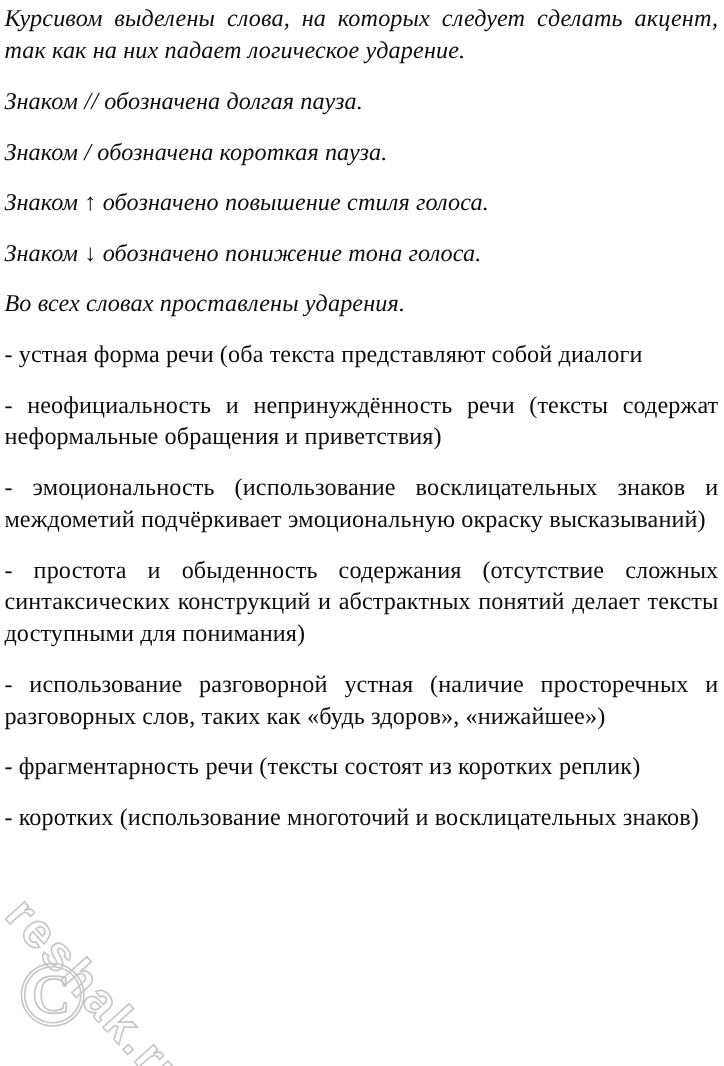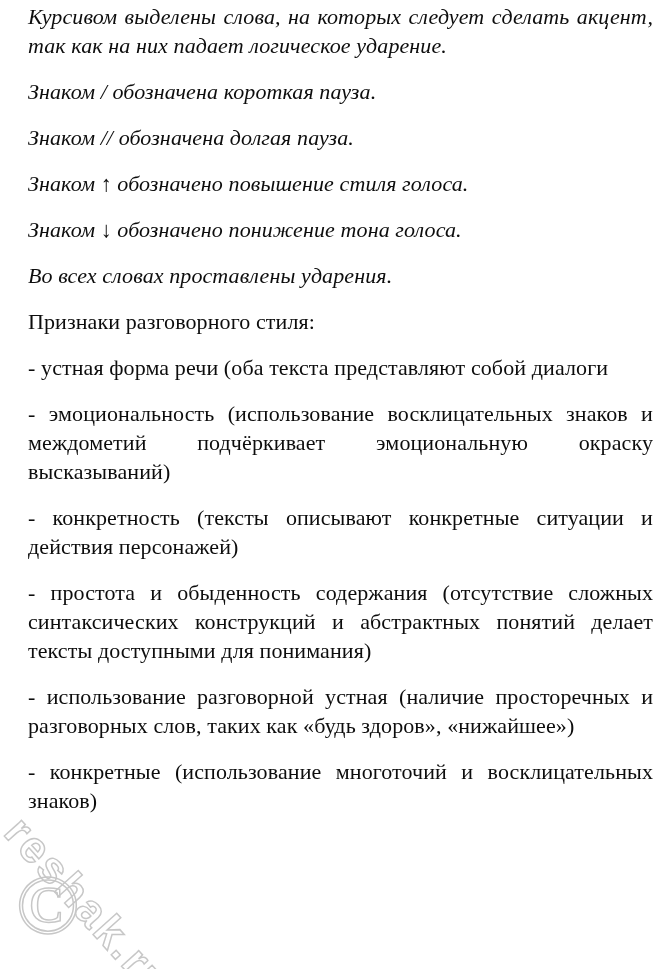--- a/index.html
+++ b/index.html
@@ -7,21 +7,20 @@
     width: 658px; height: 969px;
     font-family: "Liberation Serif", serif;
     color: #0d0d0d;
     overflow: hidden;
     position: relative;
   }
   .page {
     position: relative;
     z-index: 1;
     padding: 2px 5px 0 4px;
-    margin-left: 24px;
   }
   p.para {
     font-size: 22px;
     line-height: 29px;
     margin: 0 0 17px 0;
     text-align: justify;
     letter-spacing: 0.1px;
   }
   p.para.it {
     font-style: italic;
@@ -60,25 +59,25 @@
 </head>
 <body>
 
 <div class="watermark">
   <span class="wm-copy">©</span>
   <span class="wm-text">reshak.ru</span>
 </div>
 
 <div class="page">
   <p class="para it">Курсивом выделены слова, на которых следует сделать акцент, так как на них падает логическое ударение.</p>
+  <p class="para it">Знаком // обозначена долгая пауза.</p>
   <p class="para it">Знаком / обозначена короткая пауза.</p>
-  <p class="para it">Знаком // обозначена долгая пауза.</p>
   <p class="para it">Знаком ↑ обозначено повышение стиля голоса.</p>
   <p class="para it">Знаком ↓ обозначено понижение тона голоса.</p>
   <p class="para it">Во всех словах проставлены ударения.</p>
-  <p class="para">Признаки разговорного стиля:</p>
   <p class="para">- устная форма речи (оба текста представляют собой диалоги</p>
+  <p class="para">- неофициальность и непринуждённость речи (тексты содержат неформальные обращения и приветствия)</p>
   <p class="para">- эмоциональность (использование восклицательных знаков и междометий подчёркивает эмоциональную окраску высказываний)</p>
-  <p class="para">- конкретность (тексты описывают конкретные ситуации и действия персонажей)</p>
   <p class="para">- простота и обыденность содержания (отсутствие сложных синтаксических конструкций и абстрактных понятий делает тексты доступными для понимания)</p>
   <p class="para">- использование разговорной устная (наличие просторечных и разговорных слов, таких как «будь здоров», «нижайшее»)</p>
-  <p class="para">- конкретные (использование многоточий и восклицательных знаков)</p>
+  <p class="para">- фрагментарность речи (тексты состоят из коротких реплик)</p>
+  <p class="para">- коротких (использование многоточий и восклицательных знаков)</p>
 </div>
 
 </body></html>

